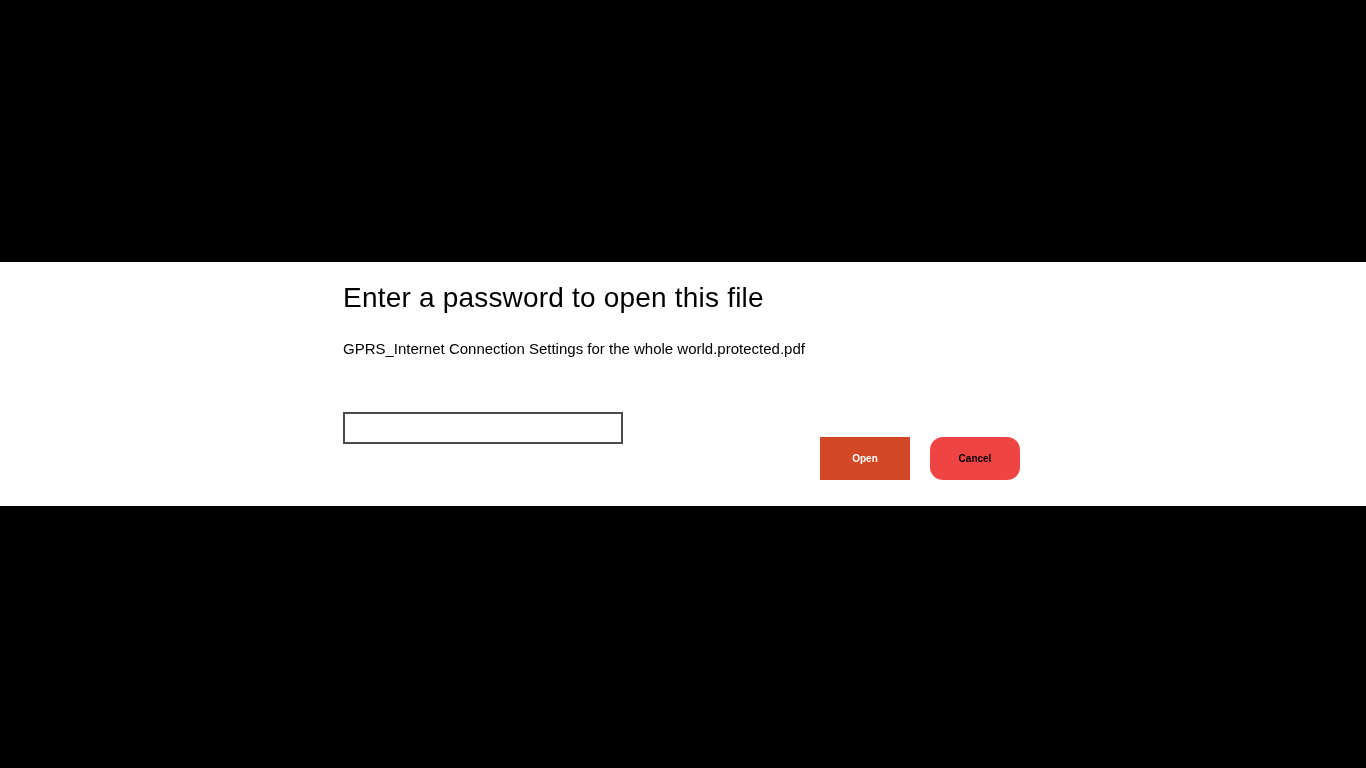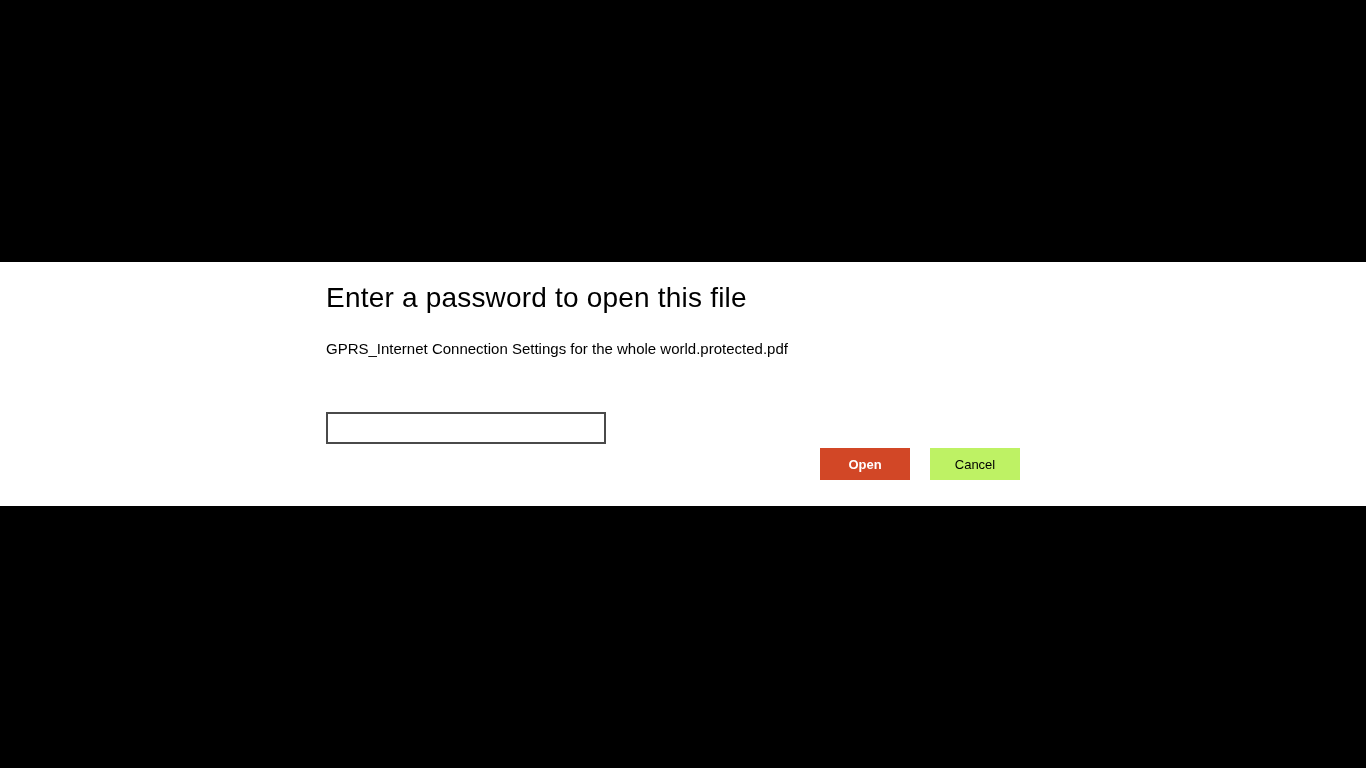--- a/index.html
+++ b/index.html
@@ -21,21 +21,21 @@
       position: absolute;
       top: 262px;
       left: 0;
       width: 1366px;
       height: 244px;
       background: #ffffff;
     }
     
     .dialog-content {
       position: absolute;
-      left: 326px;
+      left: 343px;
       top: 18px;
       width: 680px;
     }
     
     .dialog-title {
       font-size: 28px;
       font-weight: 300;
       color: #000000;
       line-height: 1.3;
       letter-spacing: 0.2px;
@@ -62,40 +62,41 @@
     .button-row {
       position: absolute;
       right: 346px;
       bottom: 26px;
       display: flex;
       gap: 20px;
     }
     
     .btn {
       width: 90px;
-      height: 32px;
+      height: 43px;
       border: none;
-      font-size: 13px;
+      font-size: 10px;
       font-family: inherit;
       cursor: pointer;
       display: flex;
       align-items: center;
       justify-content: center;
     }
     
     .btn-primary {
       background: #d24726;
       color: #ffffff;
       font-weight: 600;
     }
     
     .btn-secondary {
-      background: #bef264;
+      background: #ef4444;
       color: #000000;
-      font-weight: 400;
+      font-weight: 700;
+      border-radius: 13px;
     }
   </style>
 </head>
 <body>
 
 <div class="dialog-panel">
   <div class="dialog-content">
     <h1 class="dialog-title">Enter a password to open this file</h1>
     <div class="dialog-filename">GPRS_Internet Connection Settings for the whole world.protected.pdf</div>
     <input type="password" class="password-input" autofocus="" value="" style="">

